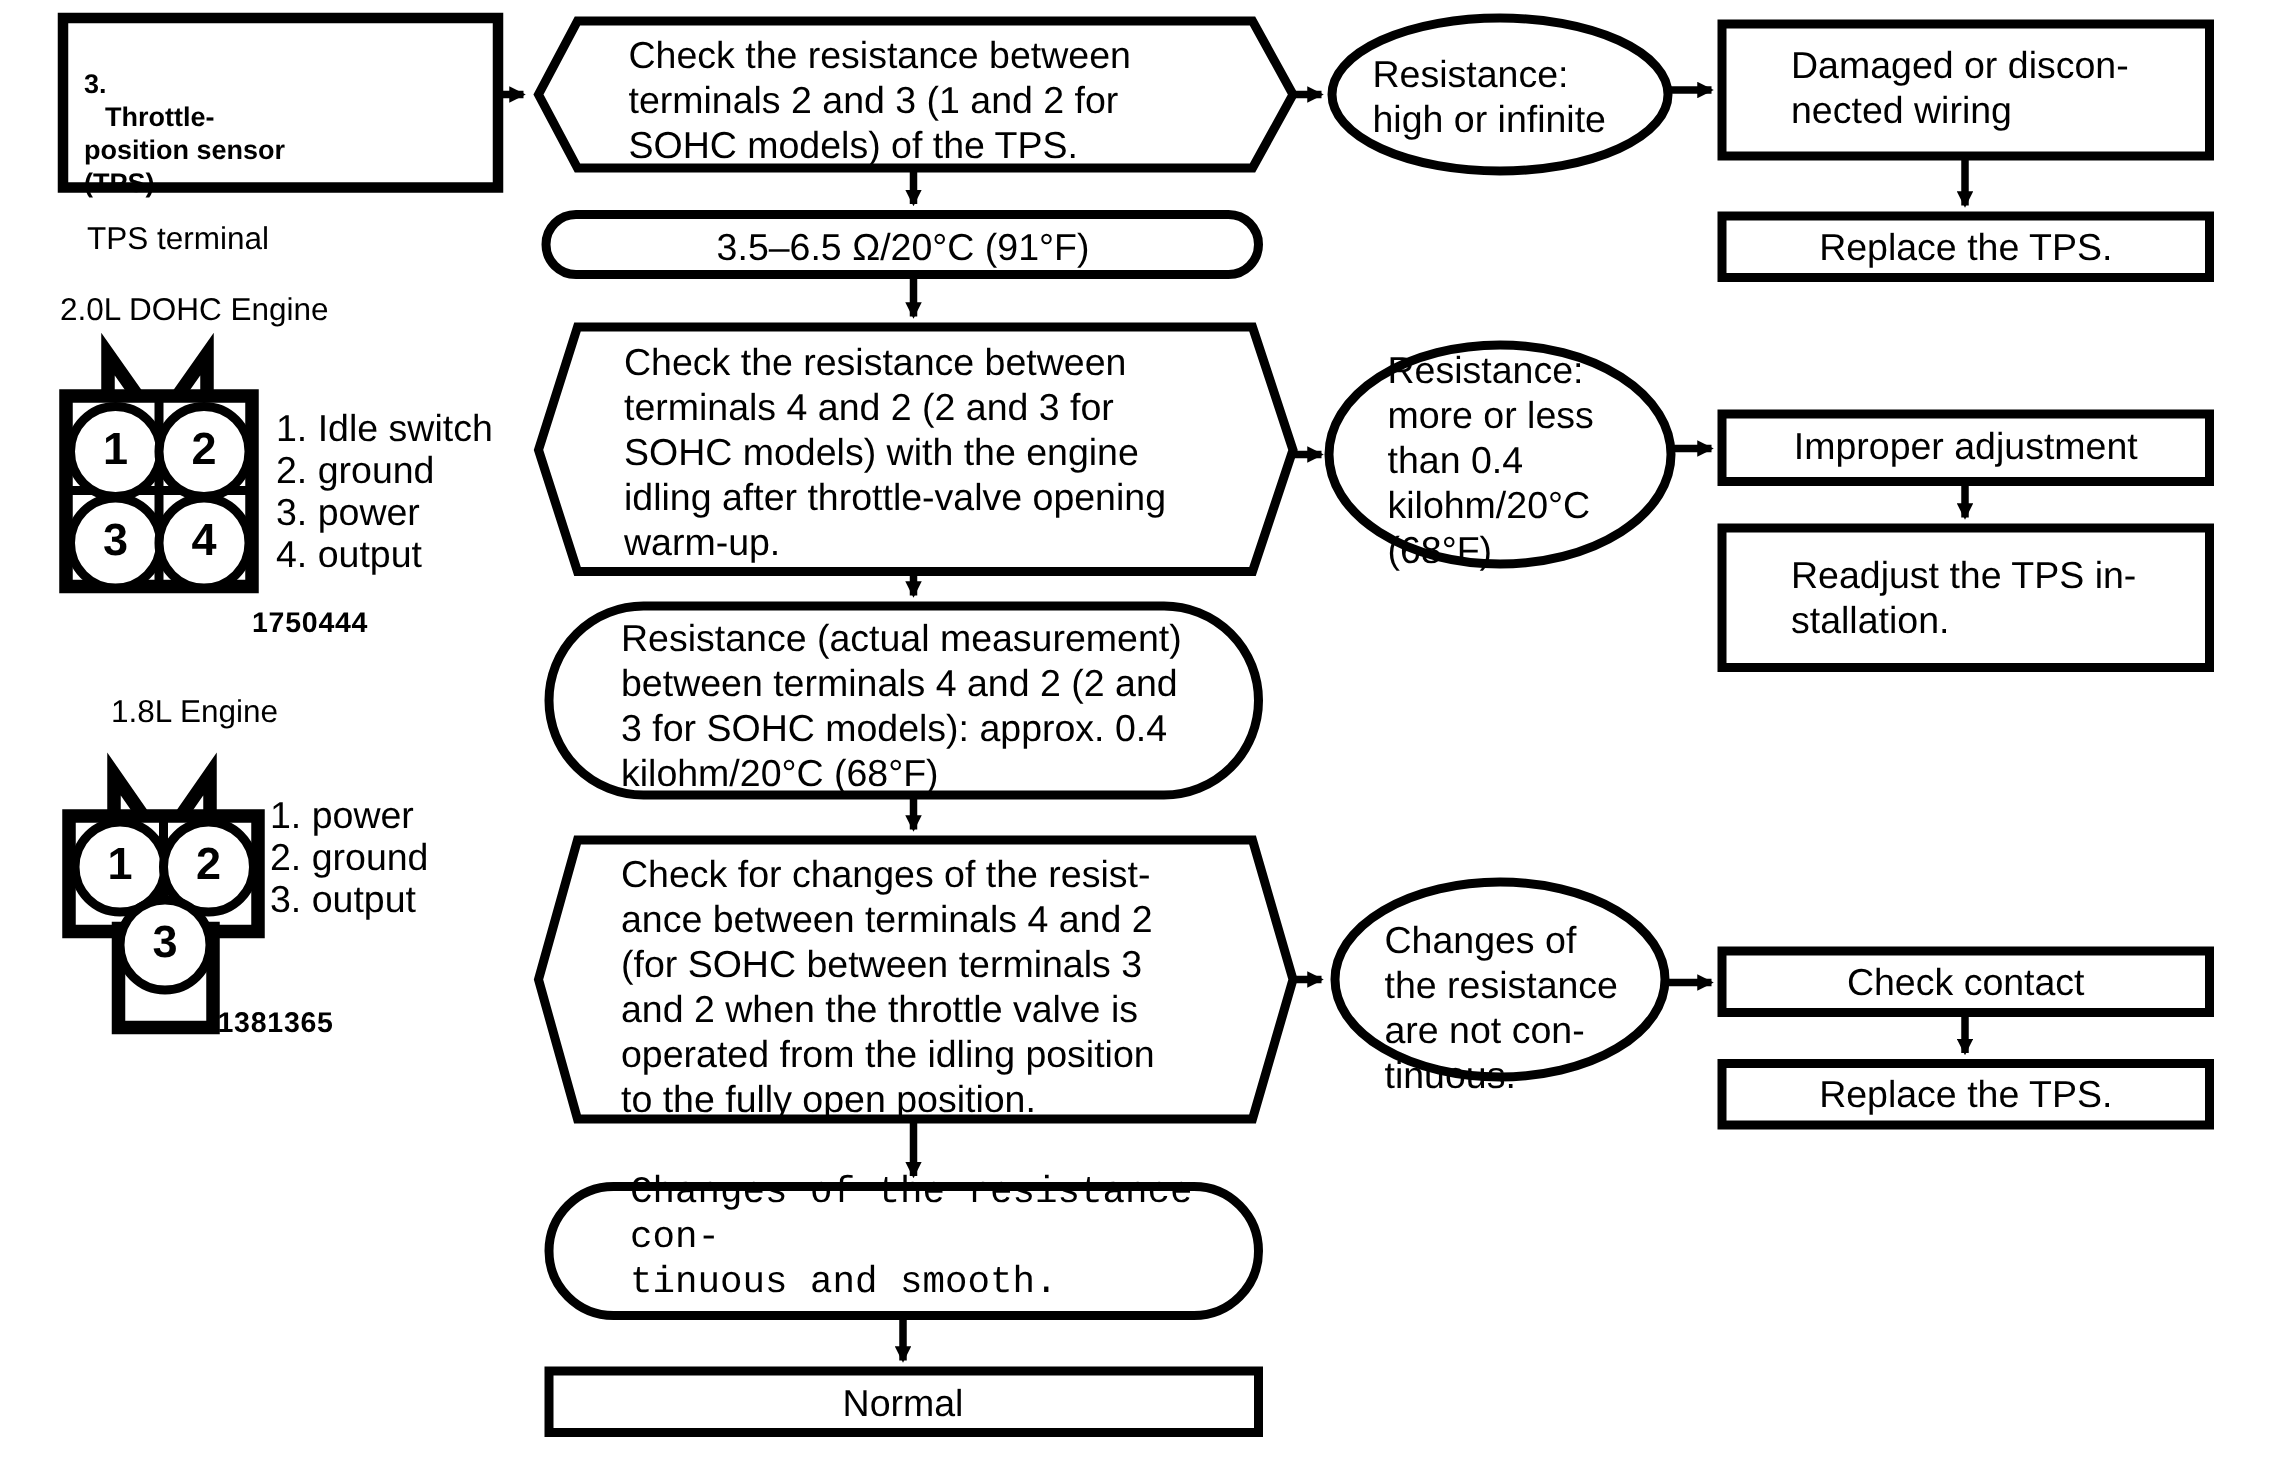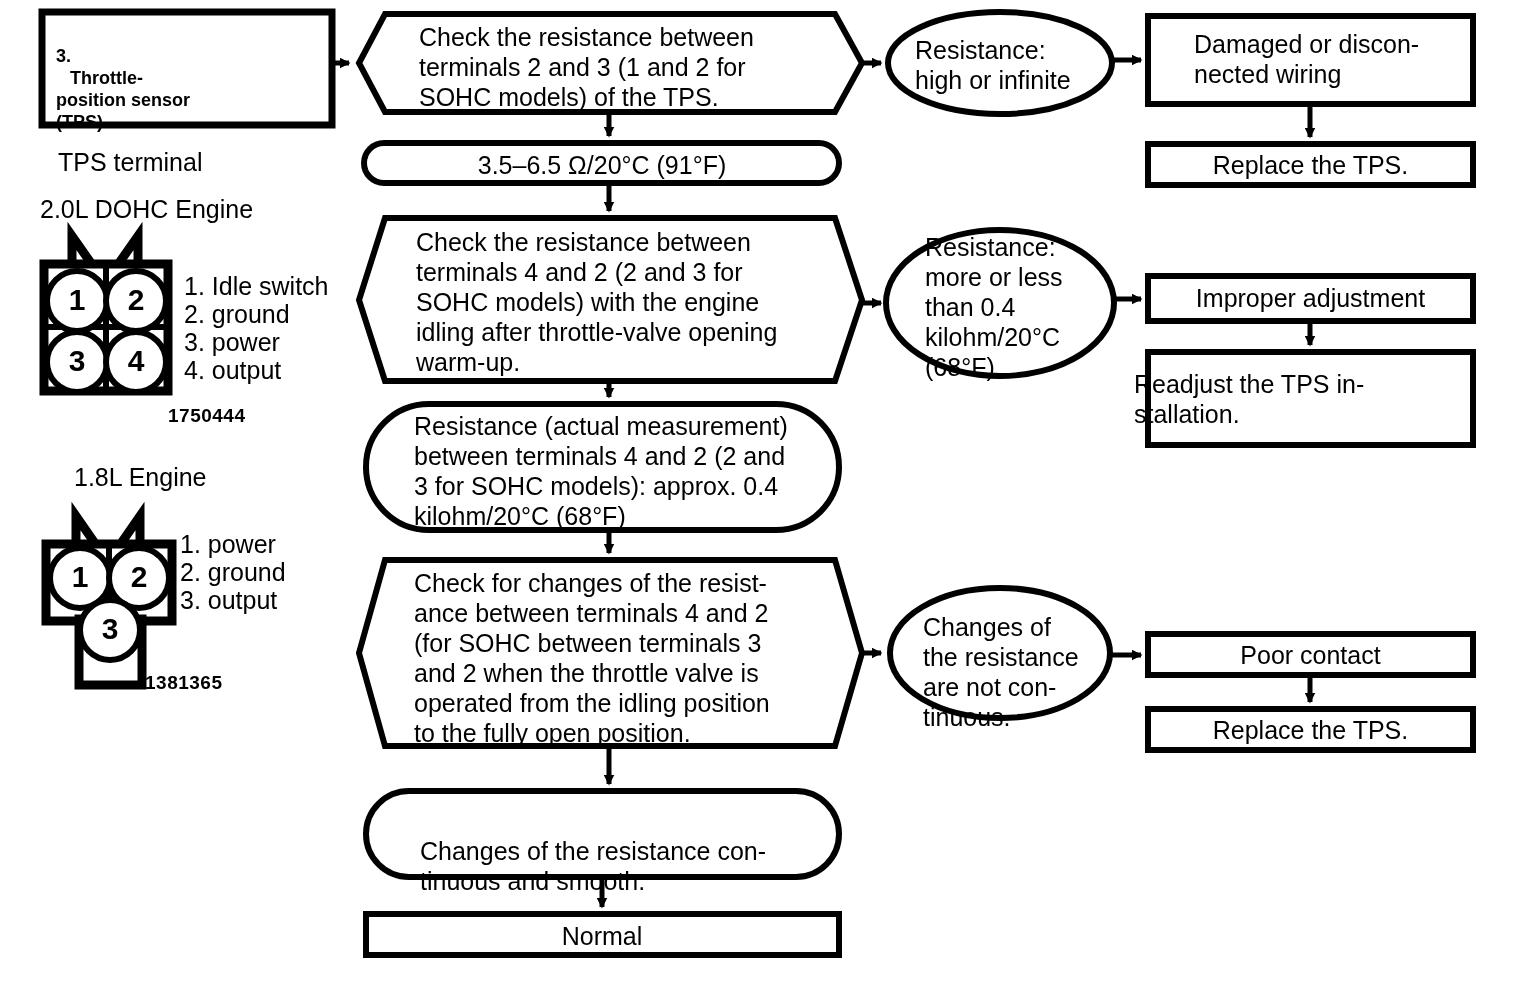--- a/index.html
+++ b/index.html
@@ -6,21 +6,21 @@
   body{
     width:1520px;height:988px;position:relative;overflow:hidden;
     font-family:"Liberation Sans","DejaVu Sans",sans-serif;
     color:#000;
   }
   #stage{position:absolute;left:0;top:0;width:1520px;height:988px;}
 
   
   .txt{position:absolute;box-sizing:border-box;white-space:pre-line;line-height:1.16;}
   .title-box-text{font-weight:bold;font-size:18px;line-height:1.22;}
-  .lbl{font-size:25px;}
+  .lbl{font-size:21px;}
   .smallnum{font-size:19px;font-weight:bold;letter-spacing:.5px;}
   .pinlist{font-size:25px;line-height:1.12;}
   .node-text{font-size:25px;line-height:1.20;}
   .node-text.center{text-align:center;}
 
   
   #lines{position:absolute;left:0;top:0;width:1520px;height:988px;pointer-events:none;}
 </style>
 </head>
 <body>
@@ -165,21 +165,21 @@
 3 for SOHC models): approx. 0.4
 kilohm/20°C (68°F)</div>
 
   <div class="txt node-text" style="left:414px;top:568px;width:430px;">Check for changes of the resist-
 ance between terminals 4 and 2
 (for SOHC between terminals 3
 and 2 when the throttle valve is
 operated from the idling position
 to the fully open position.</div>
 
-  <div class="txt node-text" style="left:420px;top:836px;width:420px;">Changes of the resistance con-
+  <div class="txt node-text" style="left:420px;top:780px;width:420px;font-family:Liberation Mono, monospace;">Changes of the resistance con-
 tinuous and smooth.</div>
 
   <div class="txt node-text center" style="left:372px;top:921px;width:460px;">Normal</div>
 
   <div class="txt node-text" style="left:915px;top:35px;width:200px;">Resistance:
 high or infinite</div>
   <div class="txt node-text" style="left:925px;top:232px;width:190px;">Resistance:
 more or less
 than 0.4
 kilohm/20°C
@@ -187,19 +187,19 @@
   <div class="txt node-text" style="left:923px;top:612px;width:190px;">Changes of
 the resistance
 are not con-
 tinuous.</div>
 
   <div class="txt node-text" style="left:1194px;top:29px;width:290px;">Damaged or discon-
 nected wiring</div>
   <div class="txt node-text center" style="left:1152px;top:150px;width:317px;">Replace the TPS.</div>
 
   <div class="txt node-text center" style="left:1152px;top:283px;width:317px;">Improper adjustment</div>
-  <div class="txt node-text" style="left:1134px;top:369px;width:290px;">Readjust the TPS in-
+  <div class="txt node-text" style="left:1194px;top:369px;width:290px;">Readjust the TPS in-
 stallation.</div>
 
-  <div class="txt node-text center" style="left:1152px;top:640px;width:317px;">Poor contact</div>
+  <div class="txt node-text center" style="left:1152px;top:640px;width:317px;">Check contact</div>
   <div class="txt node-text center" style="left:1152px;top:715px;width:317px;">Replace the TPS.</div>
 
 </div>
 
 </body></html>

